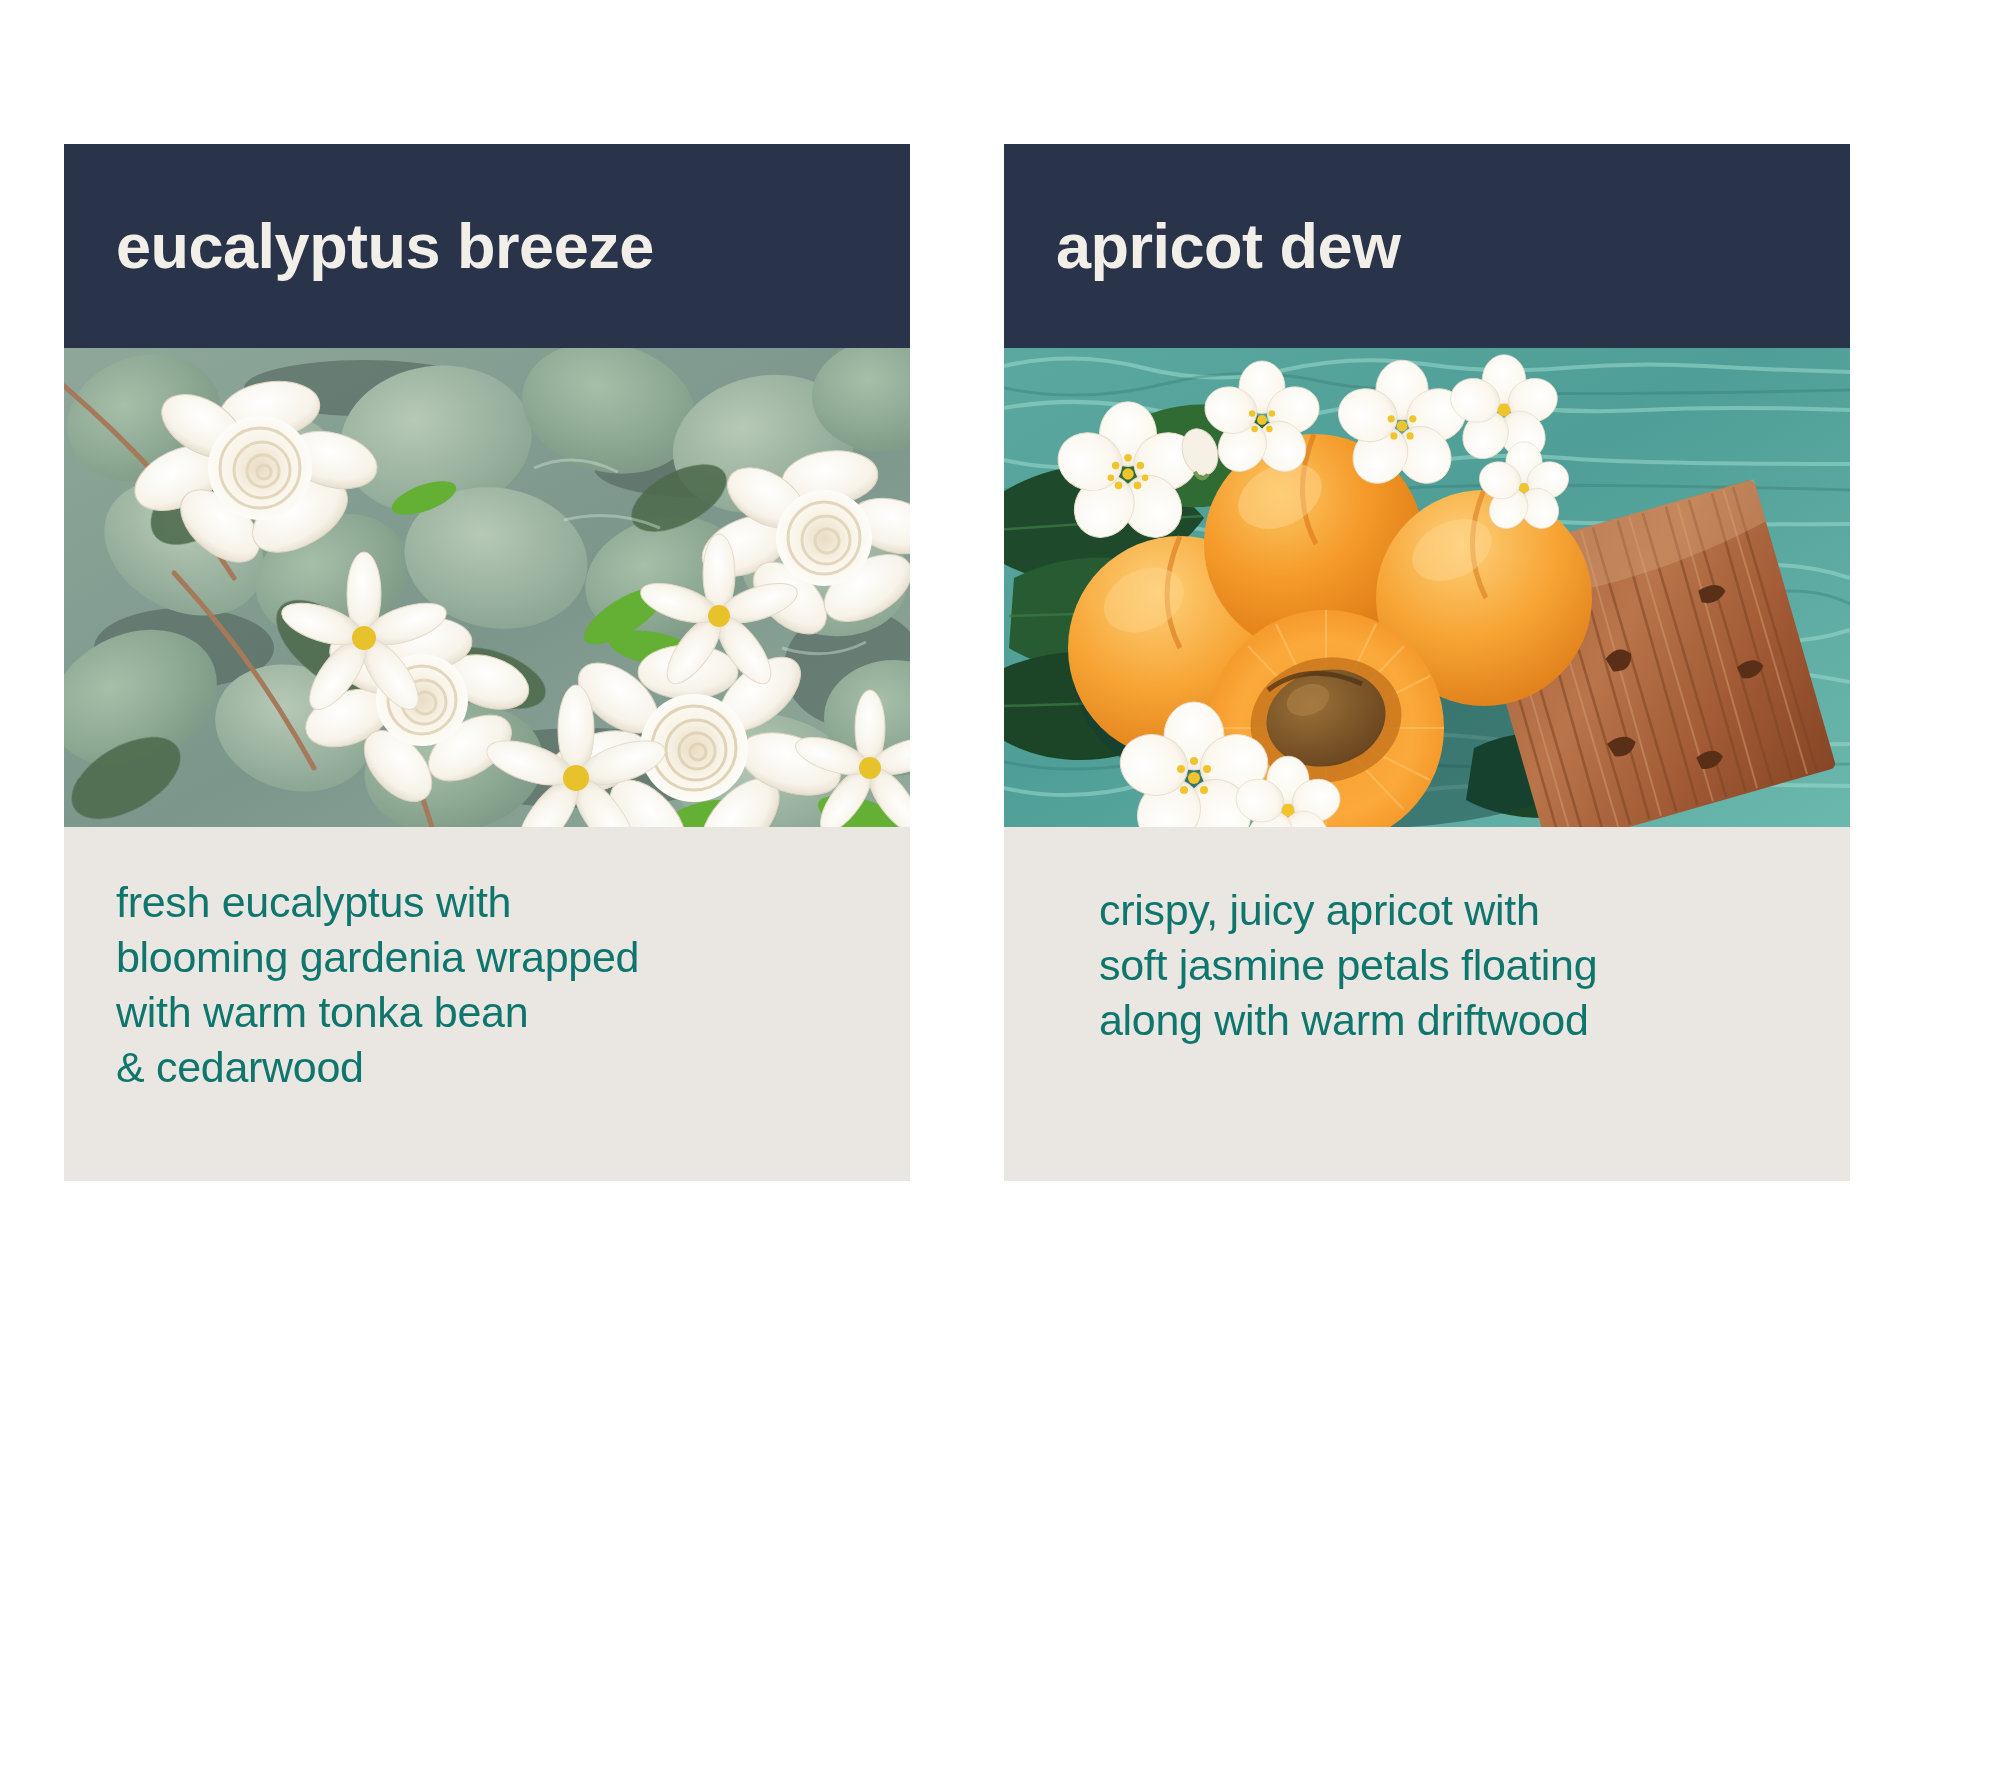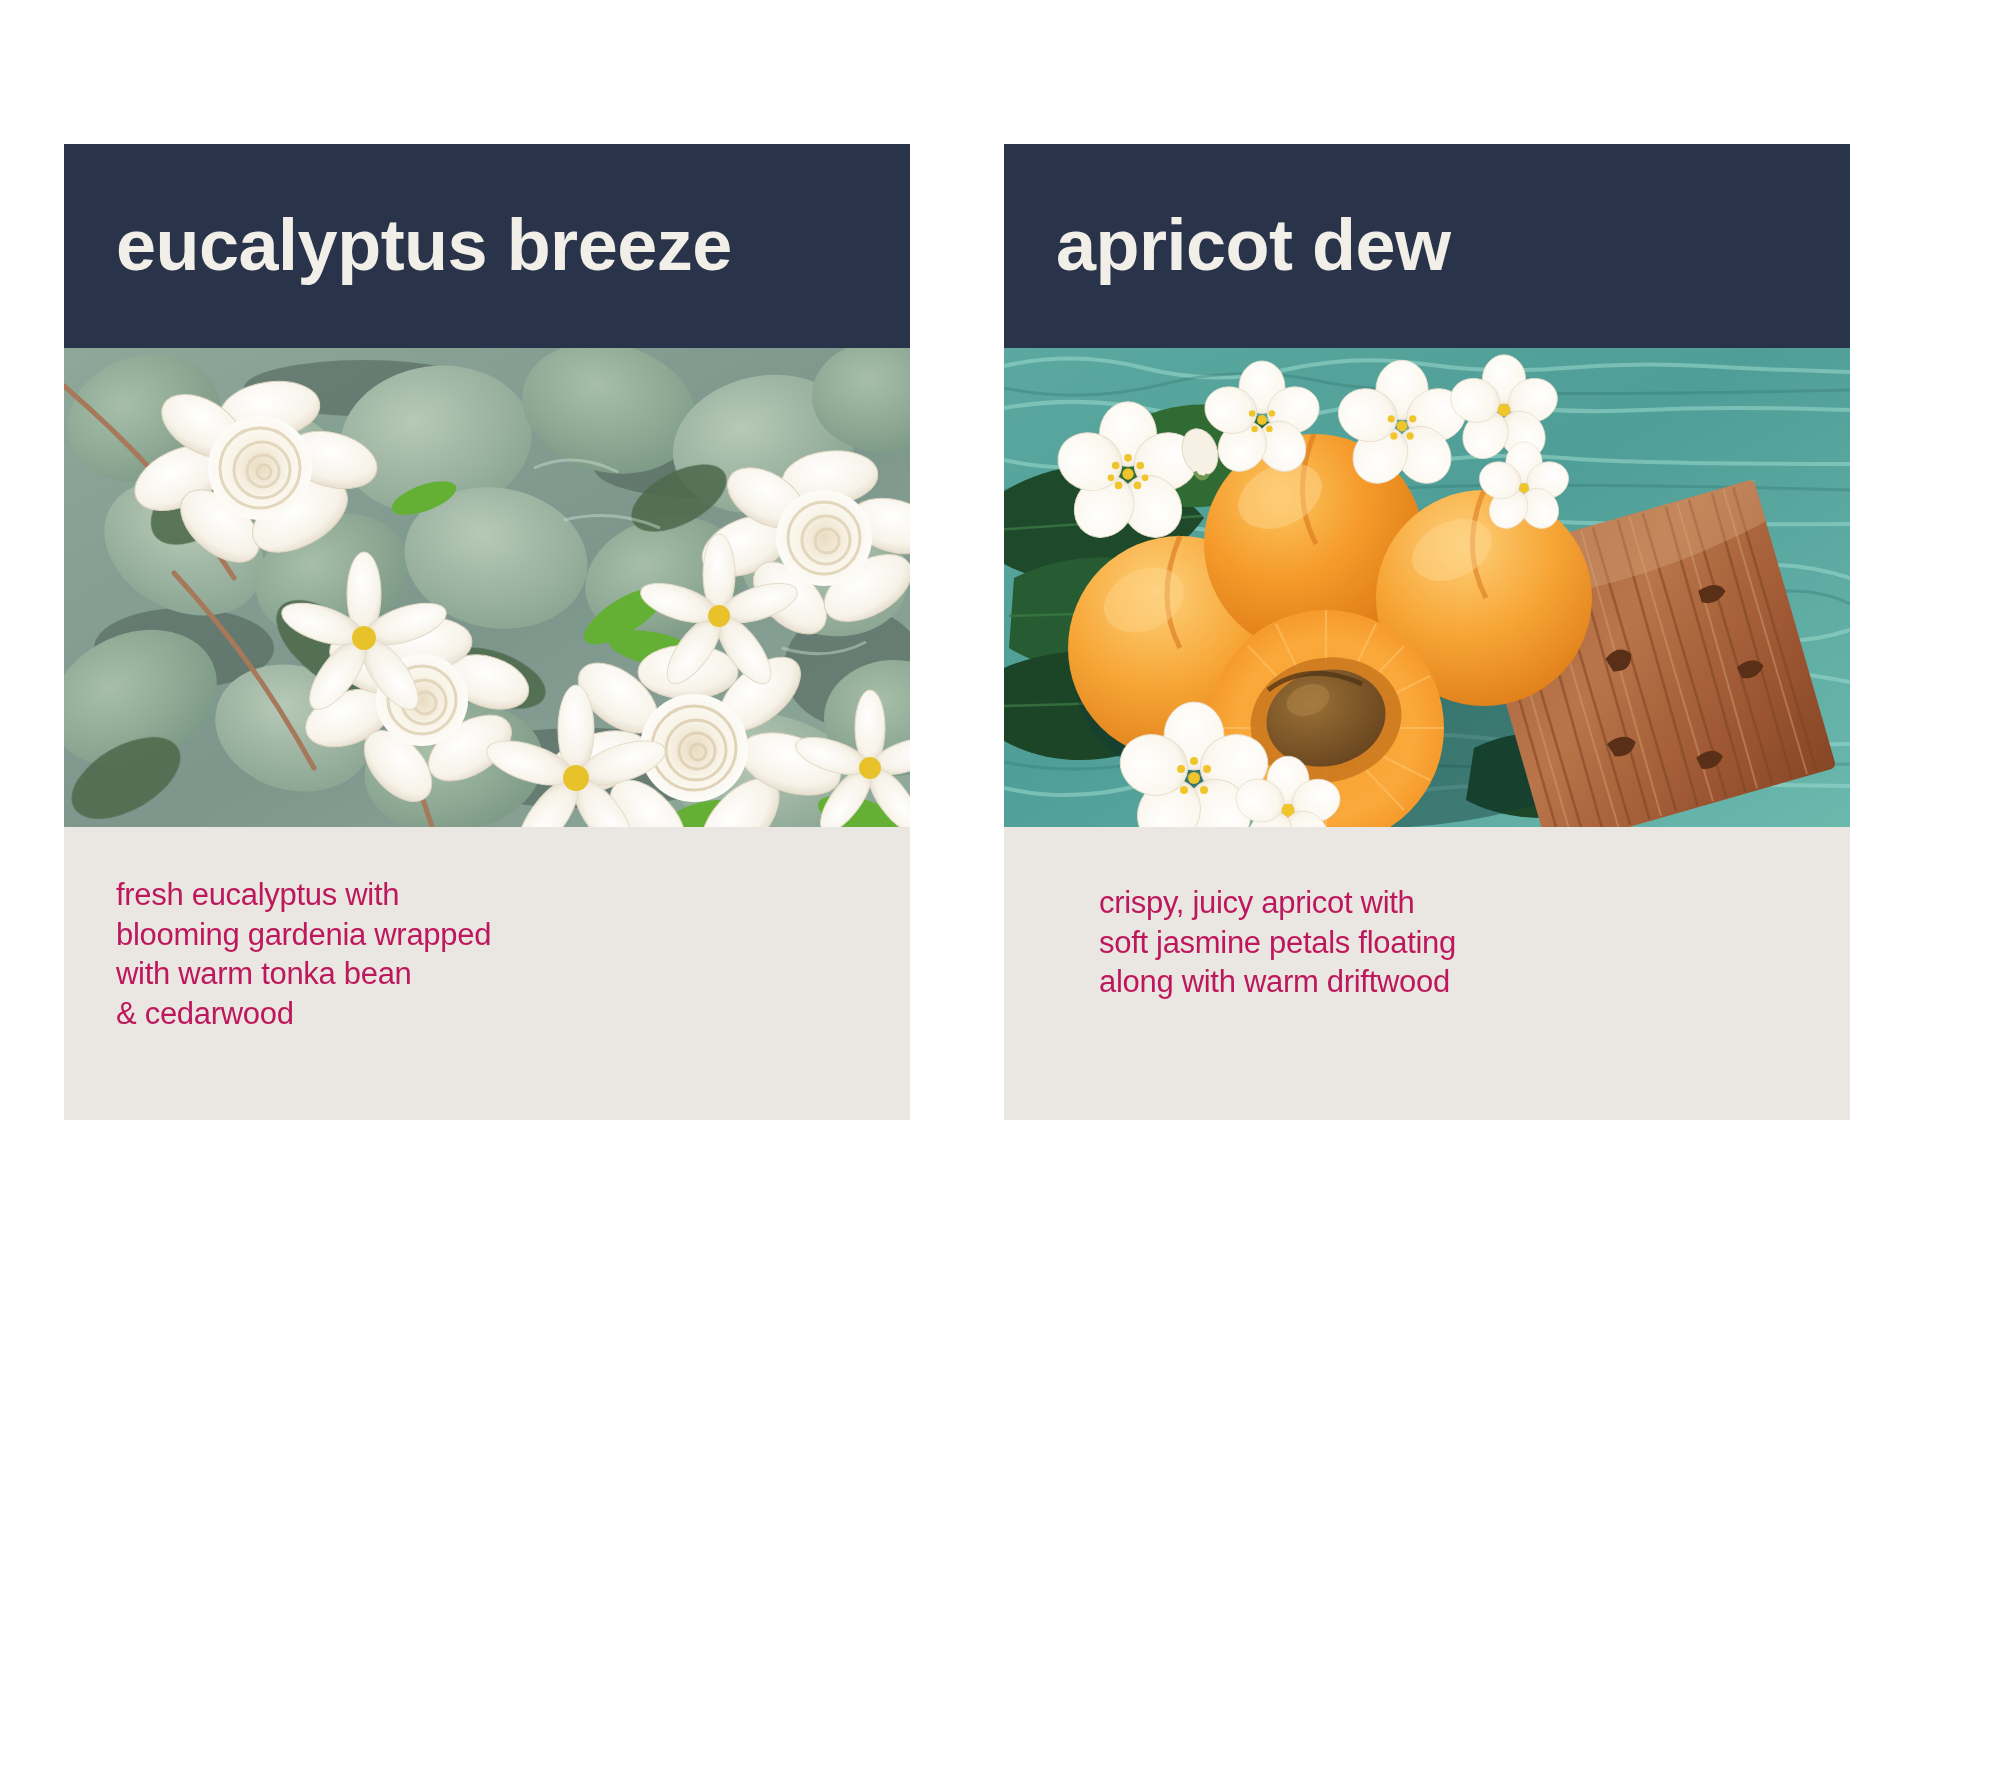--- a/index.html
+++ b/index.html
@@ -35,21 +35,21 @@
     background: #29334a;
     height: 204px;
     box-sizing: border-box;
     display: flex;
     align-items: center;
     padding: 0 52px;
   }
 
   .card-title {
     color: #f2efe9;
-    font-size: 72px;
+    font-size: 63px;
     font-weight: bold;
     letter-spacing: -0.5px;
     line-height: 1.05;
     white-space: nowrap;
   }
 
   .card-image {
     width: 846px;
     height: 479px;
     overflow: hidden;
@@ -58,22 +58,22 @@
   }
   .card-image svg { display: block; width: 846px; height: 479px; }
 
   .card-body {
     padding: 48px 52px 86px 52px;
     min-height: 232px;
     box-sizing: border-box;
   }
 
   .card-desc {
-    color: #be185d;
-    font-size: 31px;
+    color: #0f766e;
+    font-size: 43px;
     line-height: 1.28;
     letter-spacing: -0.3px;
     white-space: pre-line;
   }
 
   
   .card-2 .card-body { padding-top: 56px; margin-left: 43px; }
 </style>
 </head>
 <body>

